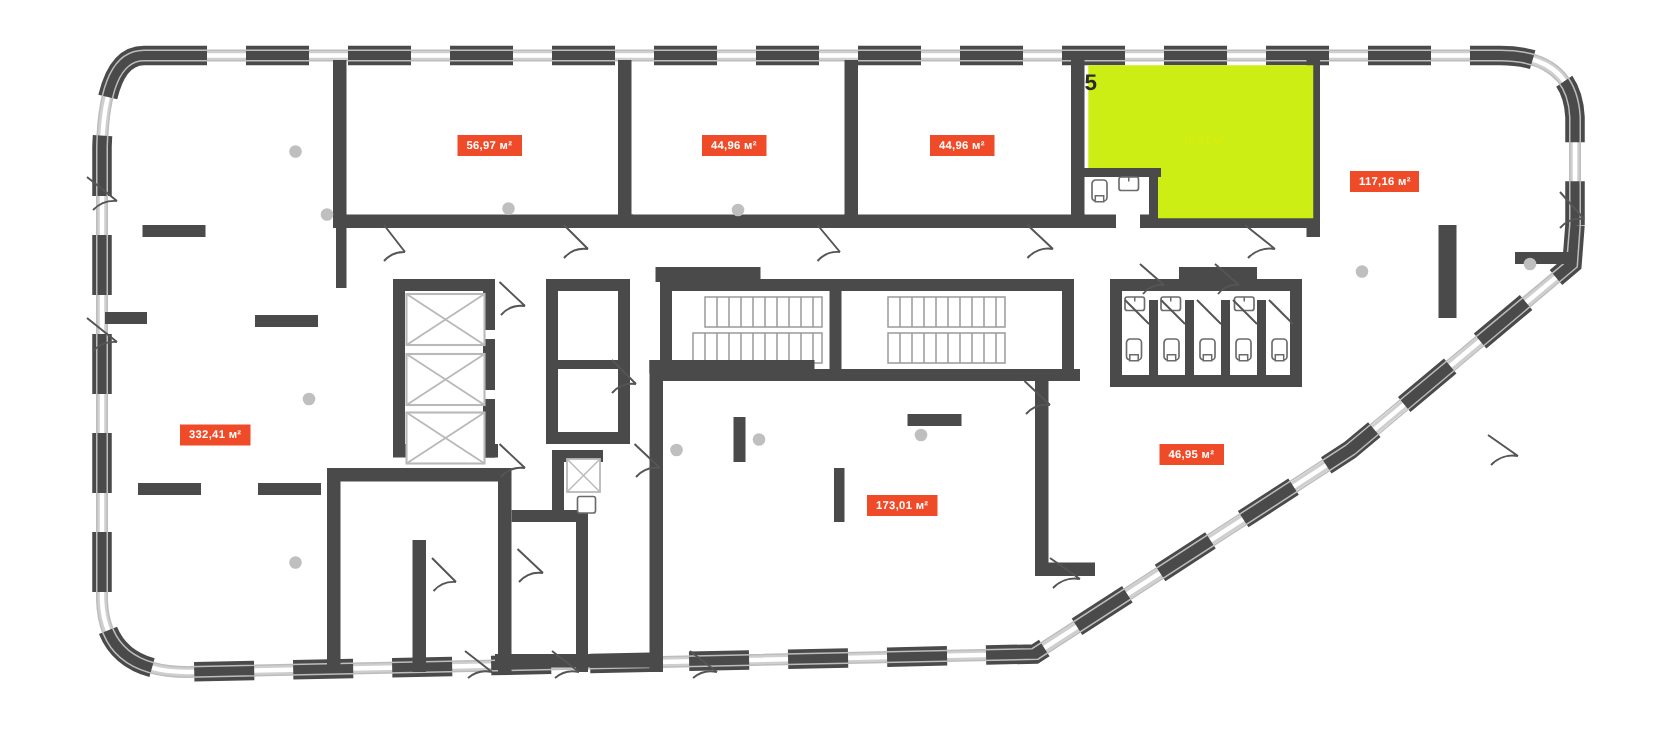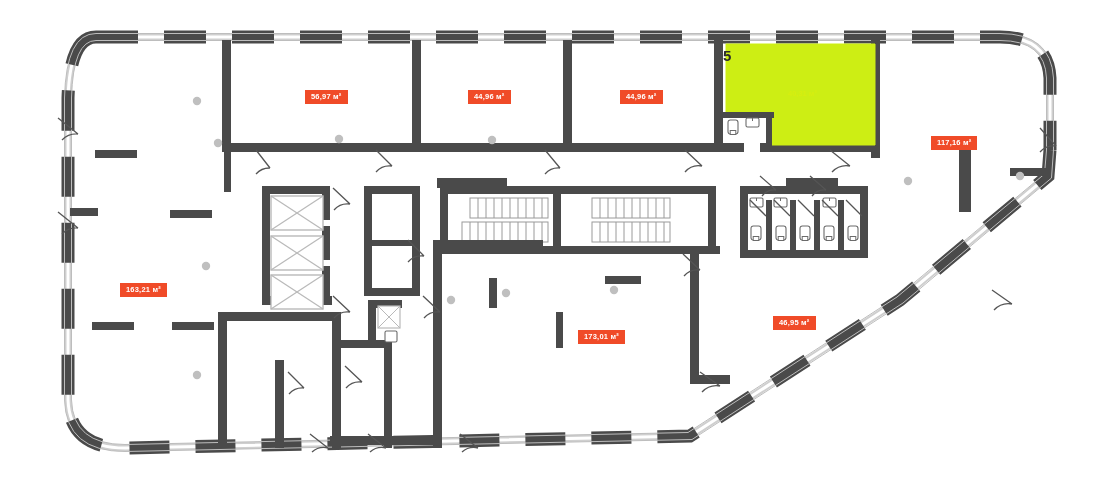--- a/index.html
+++ b/index.html
@@ -287,21 +287,21 @@
       <path d="M368,434 L386,448 M386,448 A18,18 0 0 0 370,452"></path>
       <path d="M460,434 L478,448 M478,448 A18,18 0 0 0 462,452"></path>
       <path d="M700,372 L720,386 M720,386 A20,20 0 0 0 702,392"></path>
       <path d="M992,290 L1012,304 M1012,304 A20,20 0 0 0 994,310"></path>
     </g>
   </svg>
 
   <div class="area-badge" style="left:305px;top:90px;">56,97 м²</div>
   <div class="area-badge" style="left:468px;top:90px;">44,96 м²</div>
   <div class="area-badge" style="left:620px;top:90px;">44,96 м²</div>
-  <div class="area-badge" style="left:931px;top:114px;margin-top:22px;">117,16 м²</div>
-  <div class="area-badge" style="left:120px;top:283px;">163,21 м²</div>
-  <div class="area-badge" style="left:773px;top:296px;margin-top:20px;">46,95 м²</div>
+  <div class="area-badge" style="left:900px;top:114px;">117,16 м²</div>
+  <div class="area-badge" style="left:120px;top:283px;">332,41 м²</div>
+  <div class="area-badge" style="left:773px;top:296px;">46,95 м²</div>
   <div class="area-badge" style="left:578px;top:330px;">173,01 м²</div>
 
   <div class="room-number" style="left:723px;top:48px;">5</div>
   <div class="sel-area" style="left:782px;top:87px;">40,31 м²</div>
 
 </div>
 
 </body></html>

